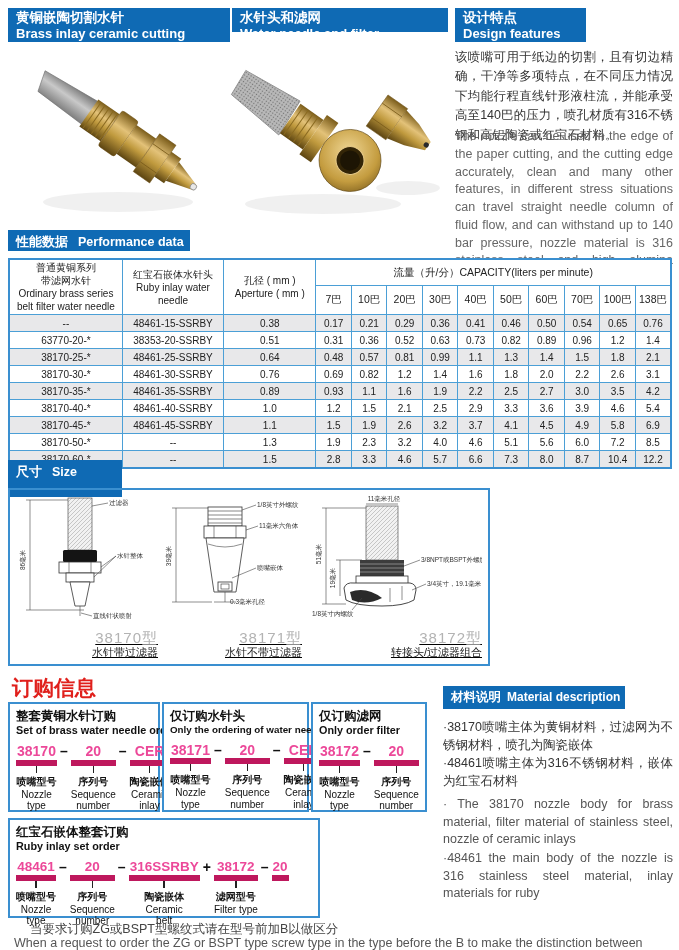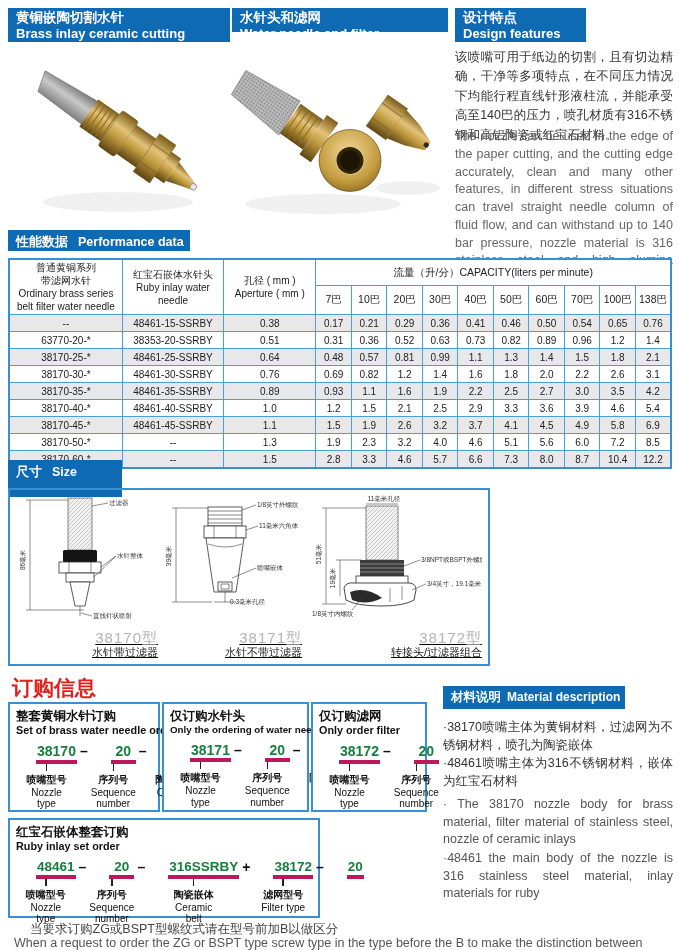--- a/index.html
+++ b/index.html
@@ -42,21 +42,21 @@
 
   
   .order-title{position:absolute;left:12px;top:674px;display:flex;align-items:baseline;gap:8px;flex-direction:column;}
   .order-title .cn{color:#e0201c;font-size:21px;font-weight:bold;}
   .order-title .en{color:#e0201c;font-size:13px;font-weight:bold;}
   .obox{position:absolute;border:2px solid #3a8fd0;box-sizing:border-box;padding:5px 6px;background:#fff;}
   .obox .t-cn{font-size:12.5px;font-weight:bold;color:#111;line-height:1.2;white-space:nowrap;}
   .obox .t-en{font-size:10.8px;font-weight:bold;color:#111;line-height:1.15;white-space:nowrap;}
   .code-row{display:flex;align-items:flex-start;margin-top:7px;}
   .seg{text-align:center;}
-  .seg-code{font-size:14px;font-weight:bold;color:#15803d;border-bottom:4px solid #be185d;padding:0 1px;line-height:1.15;white-space:nowrap;margin-left:20px;}
+  .seg-code{font-size:14px;font-weight:bold;color:#ec4899;border-bottom:6px solid #be185d;padding:0 1px;line-height:1.15;white-space:nowrap;}
   .compact .seg-code{font-size:13.5px;}
   .seg-sep{font-size:14px;font-weight:bold;color:#111;padding:0 3px;line-height:1.15;}
   .tick{width:1.5px;height:7px;background:#222;margin:0 auto;}
   .seg-cn{font-size:10px;font-weight:bold;color:#111;margin-top:2px;white-space:nowrap;}
   .seg-en{font-size:10px;color:#111;line-height:1.15;white-space:pre-line;}
 
   
   .mat-text{position:absolute;left:443px;width:230px;text-align:justify;}
   .mat-cn{font-size:12.5px;color:#333;line-height:1.45;}
   .mat-en{font-size:12.5px;color:#555;line-height:1.4;}

